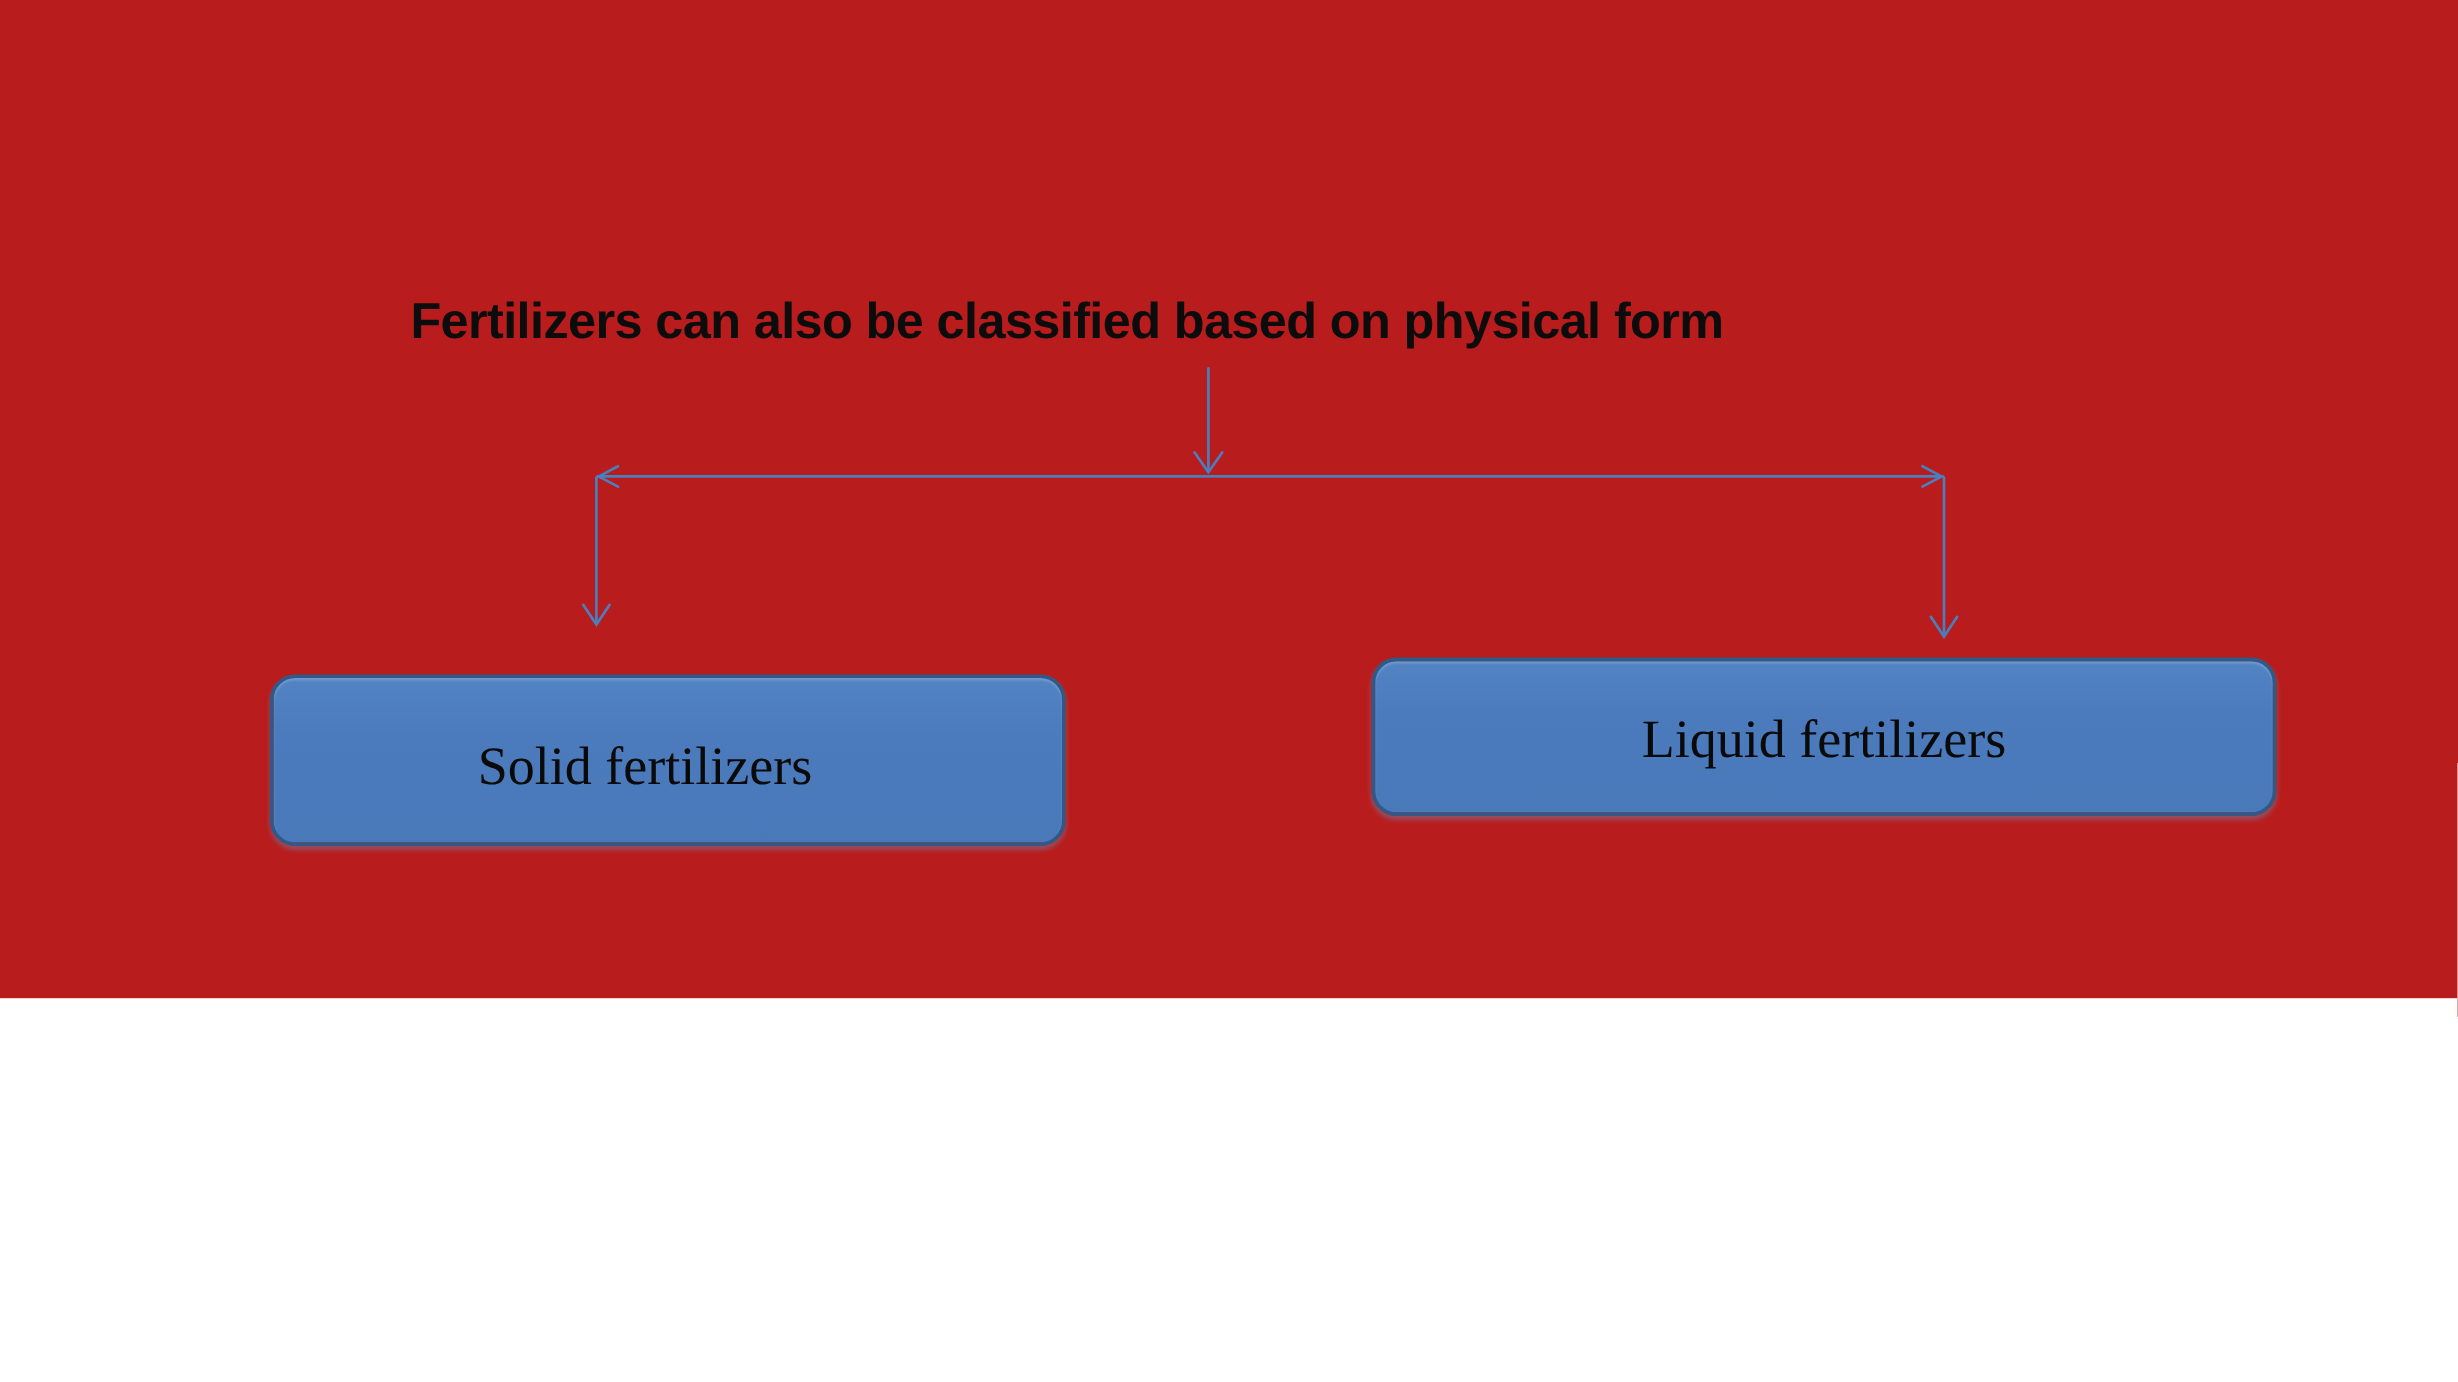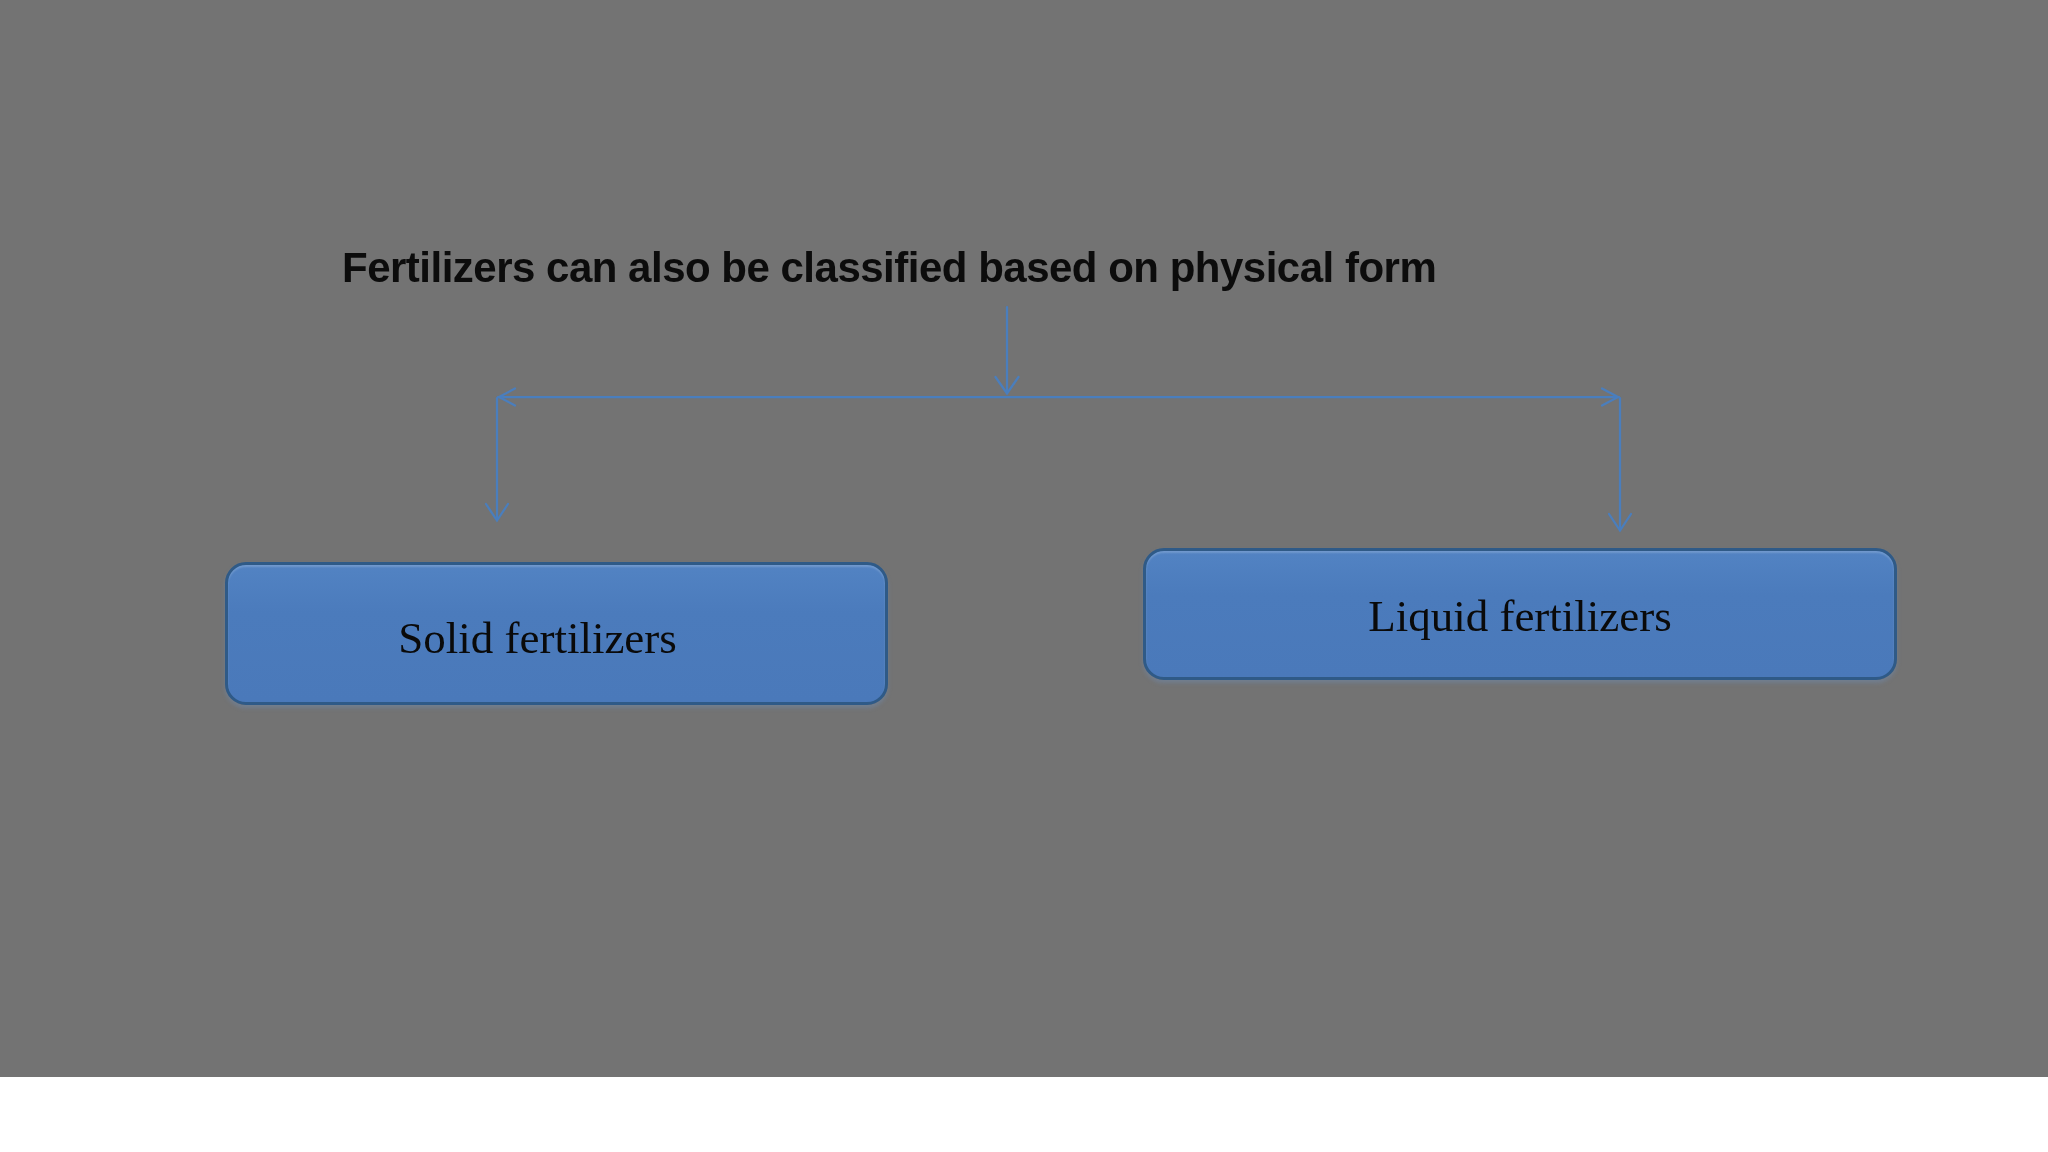--- a/index.html
+++ b/index.html
@@ -3,22 +3,22 @@
 <meta charset="utf-8">
 <style>
   html, body {
     margin: 0;
     padding: 0;
     background: #ffffff;
   }
   .canvas {
     position: relative;
     width: 2048px;
-    height: 1077px;
-    background: #737373;
+    height: 832px;
+    background: #b91c1c;
     overflow: hidden;
     font-family: "Liberation Sans", sans-serif;
   }
   .diagram-title {
     position: absolute;
     left: 342px;
     top: 244px;
     font-family: "Liberation Sans", sans-serif;
     font-size: 42px;
     font-weight: bold;

